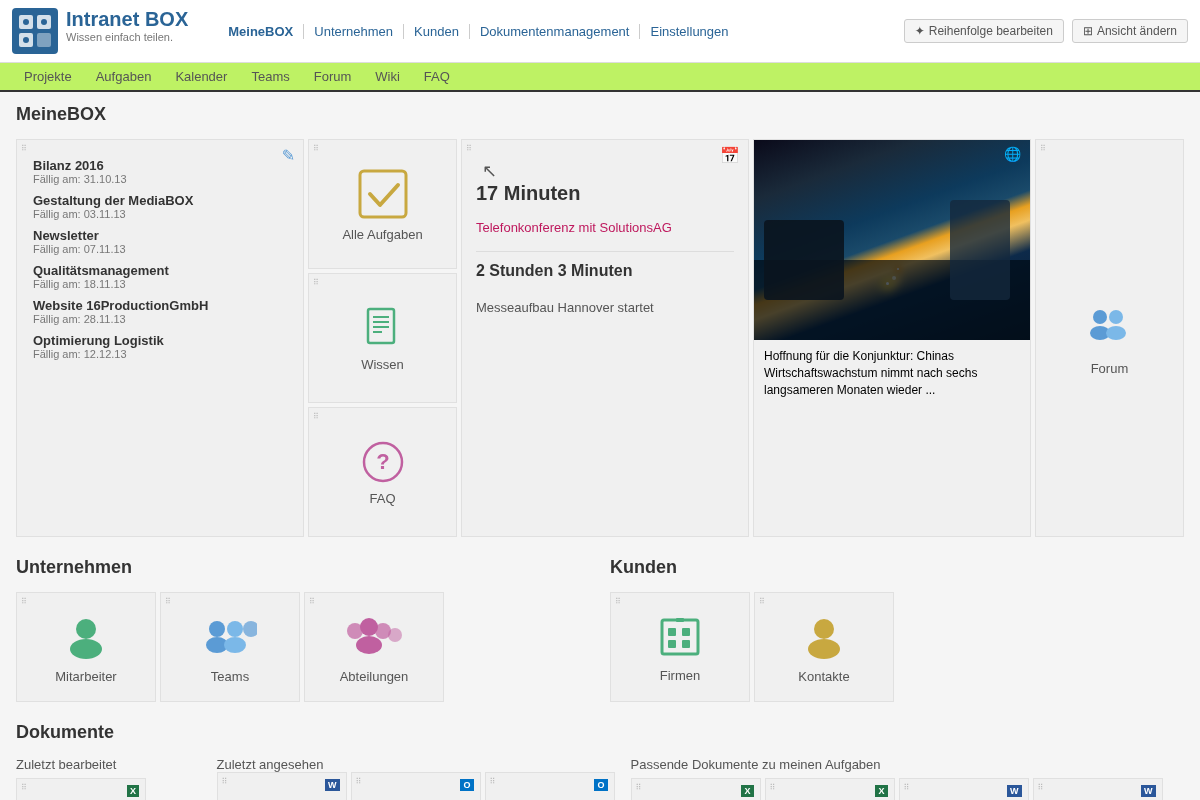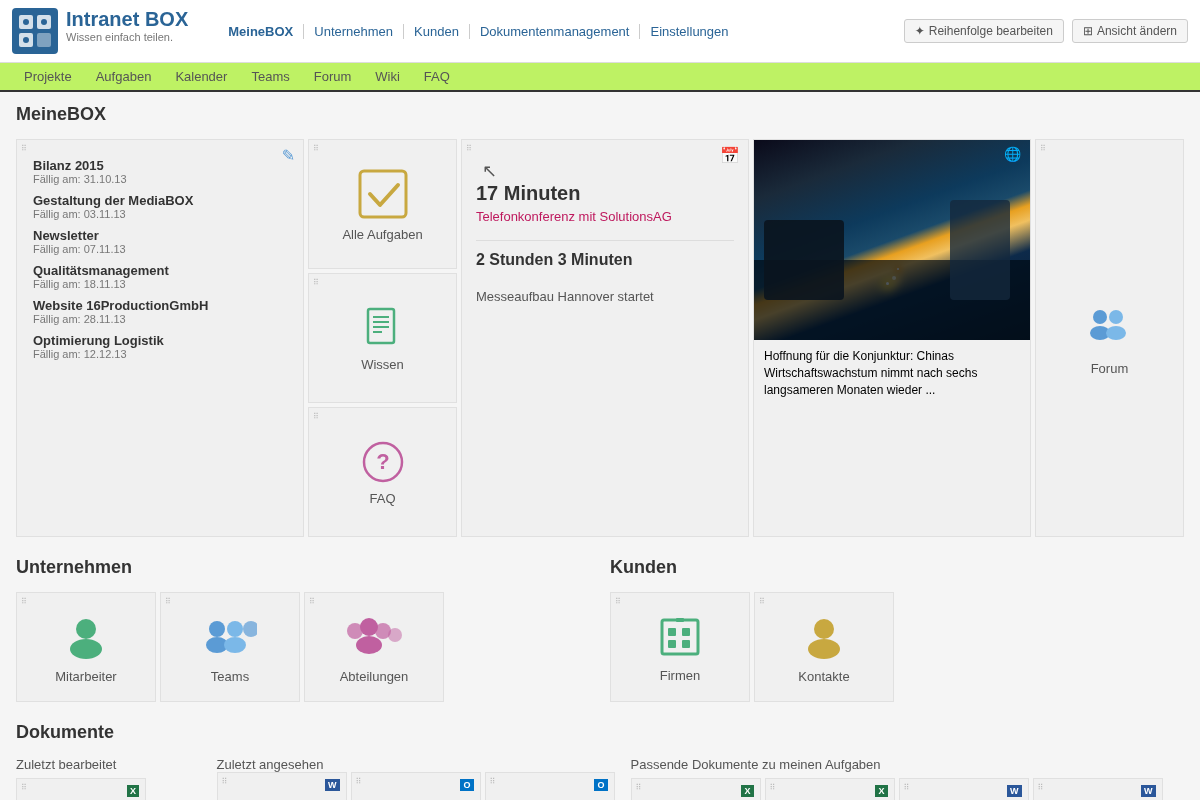--- a/index.html
+++ b/index.html
@@ -36,21 +36,21 @@
     .task-item { margin-bottom: 8px; }
     .task-item .task-name { font-weight: bold; font-size: 13px; color: #333; }
     .task-item .task-due { font-size: 11px; color: #777; }
 
     
     .aufgaben-widget { display: flex; flex-direction: column; align-items: center; justify-content: center; min-height: 130px; padding: 10px; cursor: pointer; }
     .aufgaben-widget .widget-label { font-size: 13px; color: #555; margin-top: 6px; }
 
     
     .calendar-widget { padding: 12px 14px; min-height: 280px; }
-    .calendar-widget .timer-main { font-size: 20px; font-weight: bold; color: #333; margin-bottom: 4px; }
+    .calendar-widget .timer-main { font-size: 20px; font-weight: bold; color: #333; margin-bottom: 15px; }
     .calendar-widget .timer-sub { font-size: 13px; color: #be185d; margin-bottom: 16px; }
     .calendar-widget .time-block { font-size: 16px; font-weight: bold; color: #333; margin-bottom: 20px; }
     .calendar-widget .time-event { font-size: 13px; color: #555; }
     .news-text { padding: 8px 10px; font-size: 12px; color: #000000; line-height: 1.4; }
 
     
     .forum-widget { display: flex; flex-direction: column; align-items: center; justify-content: center; min-height: 280px; padding: 10px; cursor: pointer; }
     .forum-widget .widget-label { font-size: 13px; color: #555; margin-top: 6px; }
 
     
@@ -124,21 +124,21 @@
 
   <div class="section-title">MeineBOX</div>
 
   <div style="display:flex; gap:4px; margin-bottom:20px;">
 
     <div class="widget task-widget" style="width:290px; min-height:290px;">
       <span class="widget-drag">⠿</span>
       <div style="position:absolute;top:6px;right:8px;color:#5b9bd5;font-size:16px;">✎</div>
       <div style="margin-top:6px;">
         <div class="task-item">
-          <div class="task-name">Bilanz 2015</div>
+          <div class="task-name">Bilanz 2016</div>
           <div class="task-due">Fällig am: 31.10.13</div>
         </div>
         <div class="task-item">
           <div class="task-name">Gestaltung der MediaBOX</div>
           <div class="task-due">Fällig am: 03.11.13</div>
         </div>
         <div class="task-item">
           <div class="task-name">Newsletter</div>
           <div class="task-due">Fällig am: 07.11.13</div>
         </div>

